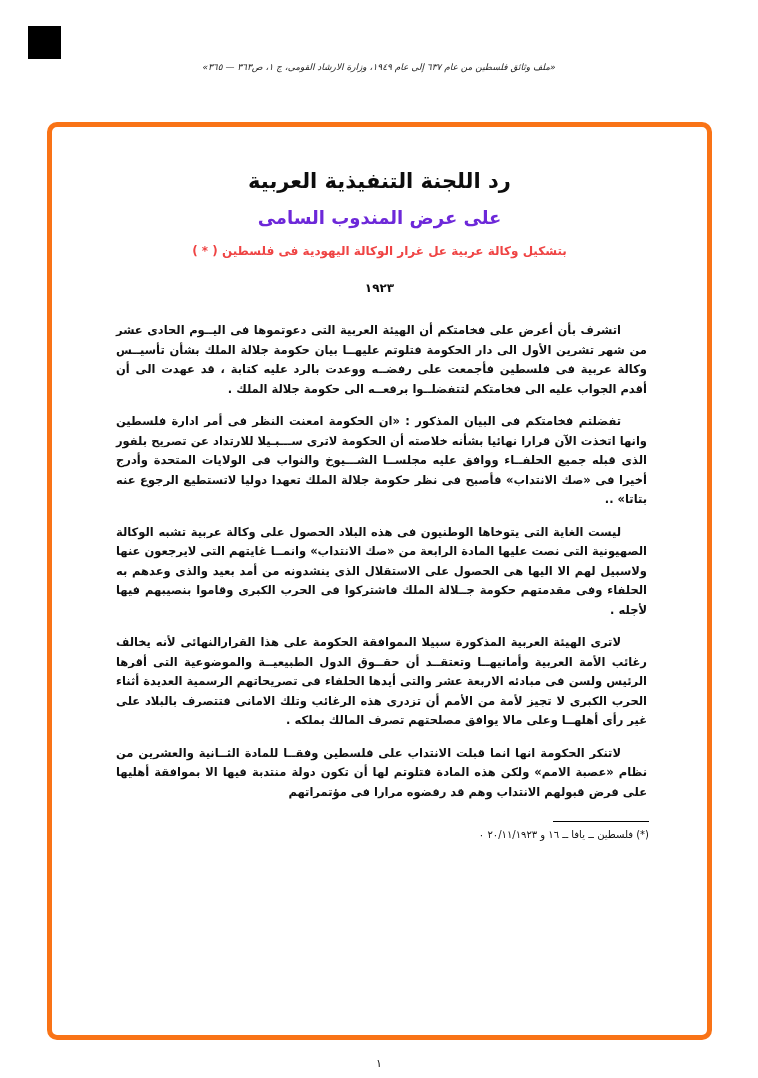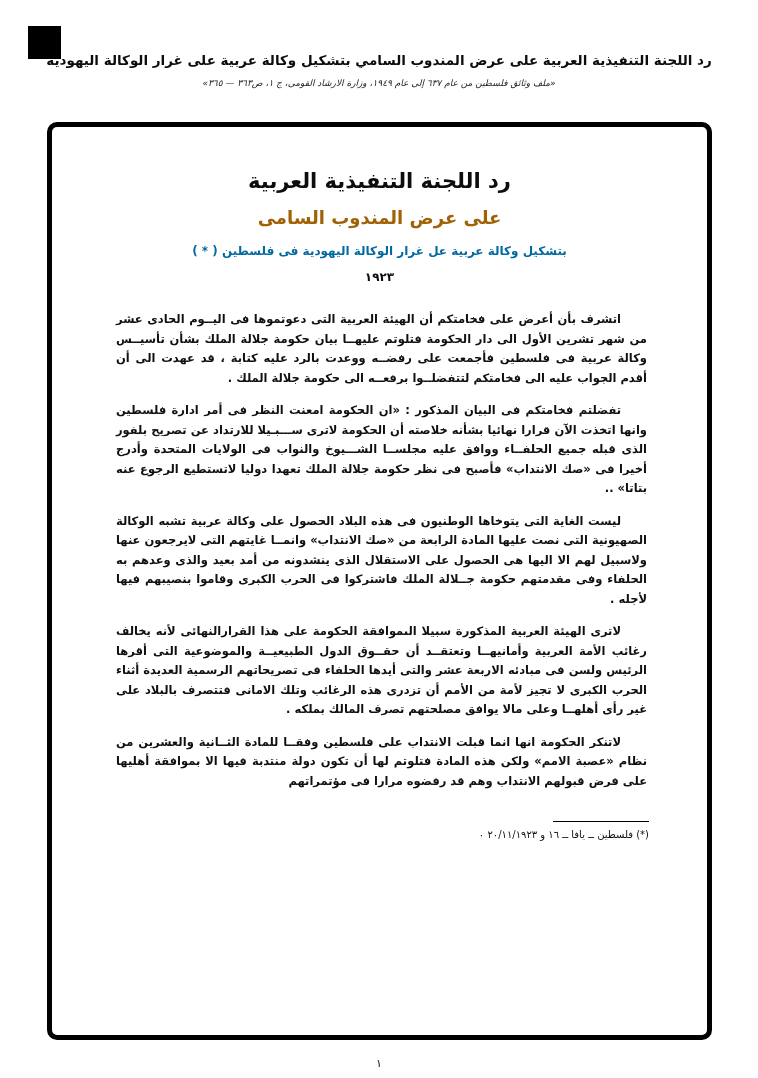--- a/index.html
+++ b/index.html
@@ -43,51 +43,51 @@
     font-style: italic;
   }
 
   .green-box {
     position: absolute;
     left: 47px;
     top: 122px;
     width: 665px;
     height: 918px;
     box-sizing: border-box;
-    border: 5px solid #000000;
+    border: 5px solid #f97316;
     border-radius: 10px;
     background: #ffffff;
   }
 
   .doc-title1 {
     margin-top: 42px;
     text-align: center;
     direction: rtl;
     font-size: 21px;
     font-weight: bold;
     color: #0d0d0d;
   }
   .doc-title2 {
     margin-top: 14px;
     text-align: center;
     direction: rtl;
     font-size: 18px;
     font-weight: bold;
-    color: #a16207;
+    color: #6d28d9;
   }
   .doc-title3 {
     margin-top: 16px;
     text-align: center;
     direction: rtl;
     font-size: 12px;
     font-weight: bold;
-    color: #0369a1;
+    color: #ef4444;
   }
   .doc-year {
-    margin-top: 12px;
+    margin-top: 23px;
     text-align: center;
     direction: rtl;
     font-size: 12px;
     font-weight: bold;
     color: #0d0d0d;
   }
 
   .doc-text {
     margin: 26px 60px 0 64px;
     direction: rtl;
@@ -129,21 +129,20 @@
   }
 </style>
 </head>
 <body>
 
 <div>
 
   <div class="corner-square"></div>
 
   <div class="page-header">
-    <div class="header-title">رد اللجنة التنفيذية العربية على عرض المندوب السامي بتشكيل وكالة عربية على غرار الوكالة اليهودية</div>
     <div class="header-subtitle">«ملف وثائق فلسطين من عام ٦٣٧ إلى عام ١٩٤٩، وزارة الارشاد القومى، ج ١، ص٣٦٣ — ٣٦٥»</div>
   </div>
 
   <div class="green-box">
     <div class="doc-title1">رد اللجنة التنفيذية العربية</div>
     <div class="doc-title2">على عرض المندوب السامى</div>
     <div class="doc-title3">بتشكيل وكالة عربية عل غرار الوكالة اليهودية فى فلسطين ( * )</div>
     <div class="doc-year">١٩٢٣</div>
 
     <div class="doc-text">

